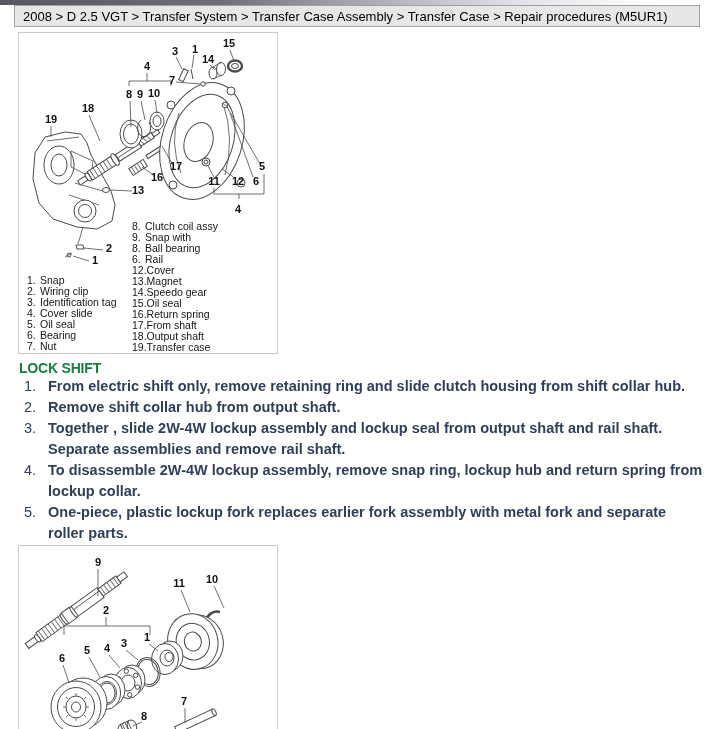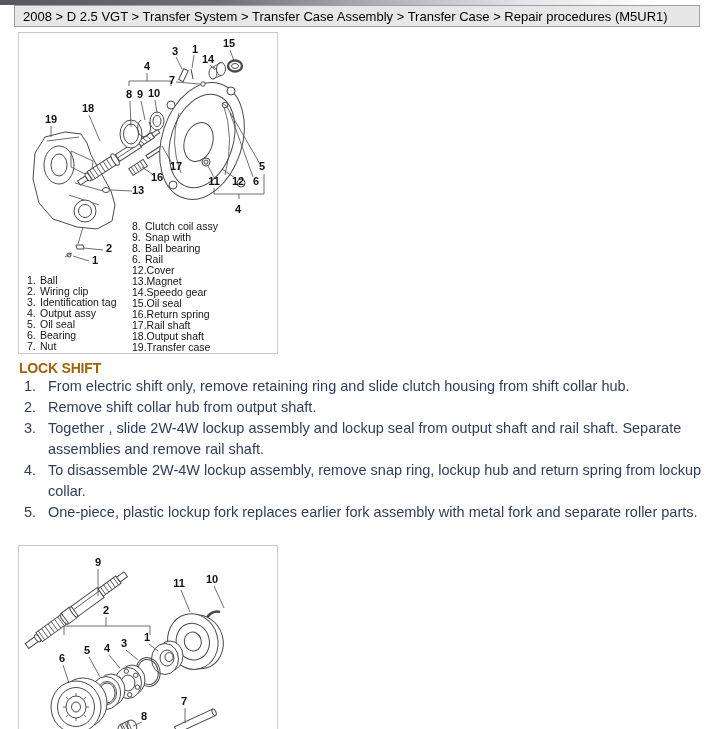--- a/index.html
+++ b/index.html
@@ -11,25 +11,25 @@
      border:1px solid #a0a0a0;box-sizing:border-box;display:flex;align-items:center;
      padding:0 8px;font-size:13px;color:#000;white-space:nowrap;overflow:hidden;}
   .figure{position:absolute;background:#fff;border:1px solid #c9c9c9;box-sizing:border-box;overflow:hidden;}
   .figure1{left:18px;top:32px;width:260px;height:322px;}
   .figure2{left:18px;top:545px;width:260px;height:185px;}
   .figure svg{position:absolute;left:0;top:0;display:block;}
   .legend-col{position:absolute;font-size:10.5px;line-height:11px;color:#141414;white-space:nowrap;}
   .legend-left{left:8px;top:242px;}
   .legend-right{left:113px;top:188px;}
   .legend-row .num{display:inline-block;min-width:13px;}
-  .heading{position:absolute;left:19px;top:360px;font-size:14px;font-weight:bold;color:#a16207;letter-spacing:-0.2px;}
+  .heading{position:absolute;left:19px;top:360px;font-size:14px;font-weight:bold;color:#15803d;letter-spacing:-0.2px;}
   .steps{position:absolute;left:24px;top:376px;width:698px;font-size:14.5px;line-height:21px;color:#2f3e5a;}
   .step{display:flex;}
   .step-num{width:24px;flex:none;}
-  .step-text{width:655px;}
+  .step-text{width:655px;font-weight:bold;}
   
   .ln{stroke:#4a4a4a;stroke-width:1;fill:none;}
   .lt{stroke:#4a4a4a;stroke-width:0.8;fill:none;}
   .pt{stroke:#4a4a4a;stroke-width:1;fill:#ffffff;}
   .pn{stroke:#4a4a4a;stroke-width:1;fill:none;}
   .co{font:bold 11px "Liberation Sans",sans-serif;fill:#111;text-anchor:middle;}
 </style>
 </head>
 <body>
 
@@ -143,39 +143,39 @@
       <text class="co" x="219" y="152">12</text>
       <text class="co" x="237" y="152">6</text>
       <text class="co" x="243" y="137">5</text>
       <text class="co" x="119" y="161">13</text>
       <text class="co" x="219" y="180">4</text>
       <text class="co" x="90" y="219">2</text>
       <text class="co" x="76" y="231">1</text>
     </svg>
 
     <div class="legend-col legend-left">
-      <div class="legend-row"><span class="num">1.</span><span>Ball</span></div>
+      <div class="legend-row"><span class="num">1.</span><span>Snap</span></div>
       <div class="legend-row"><span class="num">2.</span><span>Wiring clip</span></div>
       <div class="legend-row"><span class="num">3.</span><span>Identification tag</span></div>
-      <div class="legend-row"><span class="num">4.</span><span>Output assy</span></div>
+      <div class="legend-row"><span class="num">4.</span><span>Cover slide</span></div>
       <div class="legend-row"><span class="num">5.</span><span>Oil seal</span></div>
       <div class="legend-row"><span class="num">6.</span><span>Bearing</span></div>
       <div class="legend-row"><span class="num">7.</span><span>Nut</span></div>
     </div>
     <div class="legend-col legend-right">
       <div class="legend-row"><span class="num">8.</span><span>Clutch coil assy</span></div>
       <div class="legend-row"><span class="num">9.</span><span>Snap with</span></div>
       <div class="legend-row"><span class="num">8.</span><span>Ball bearing</span></div>
       <div class="legend-row"><span class="num">6.</span><span>Rail</span></div>
       <div class="legend-row"><span class="num">12.</span><span>Cover</span></div>
       <div class="legend-row"><span class="num">13.</span><span>Magnet</span></div>
       <div class="legend-row"><span class="num">14.</span><span>Speedo gear</span></div>
       <div class="legend-row"><span class="num">15.</span><span>Oil seal</span></div>
       <div class="legend-row"><span class="num">16.</span><span>Return spring</span></div>
-      <div class="legend-row"><span class="num">17.</span><span>Rail shaft</span></div>
+      <div class="legend-row"><span class="num">17.</span><span>From shaft</span></div>
       <div class="legend-row"><span class="num">18.</span><span>Output shaft</span></div>
       <div class="legend-row"><span class="num">19.</span><span>Transfer case</span></div>
     </div>
   </div>
 
   <div class="heading">LOCK SHIFT</div>
 
   <div class="steps">
     <div class="step">
       <span class="step-num">1.</span>

